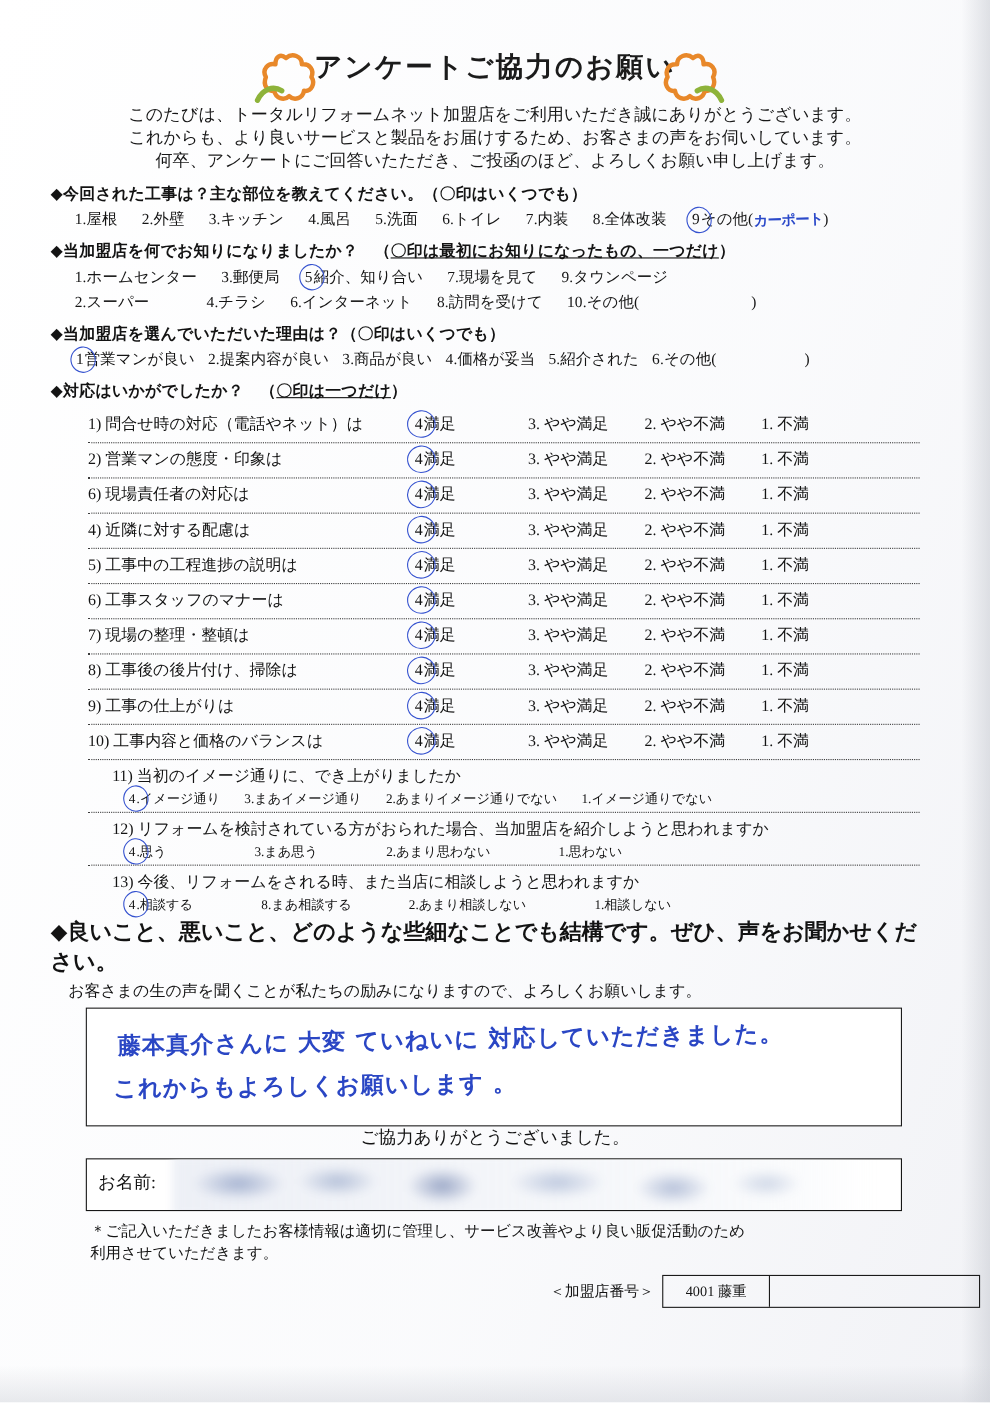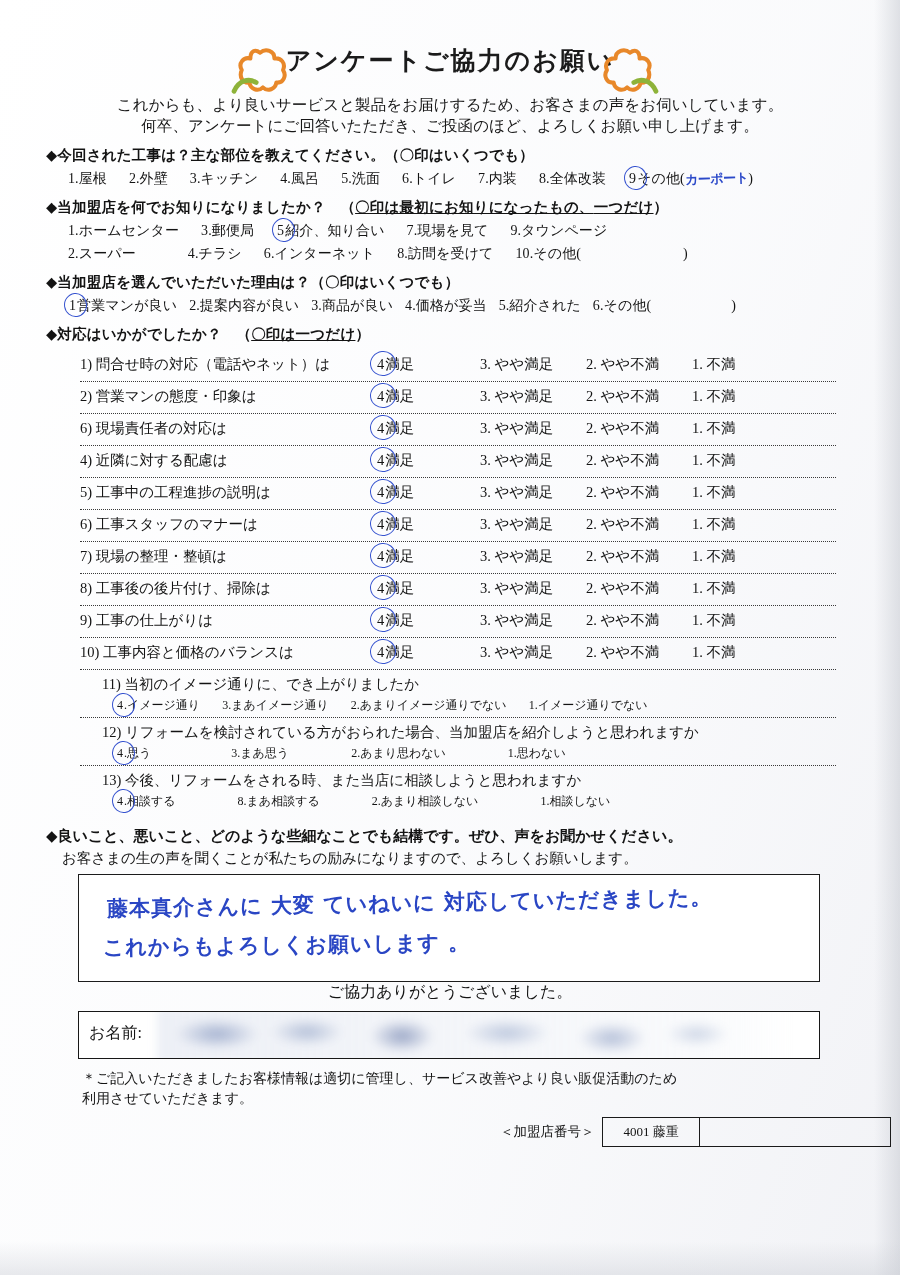--- a/index.html
+++ b/index.html
@@ -175,22 +175,21 @@
     padding-left: 36px;
     white-space: nowrap;
     margin-top: 3px;
     color:#131313;
   }
 
   
   .free-head {
     font-family: "DejaVu Sans", "Liberation Sans", sans-serif;
     font-weight: 700;
-    font-size: 15px;
-    margin-top: 14px;
+    font-size: 20px;
     color:#131313;
   }
   .free-sub {
     font-size: 14.5px;
     padding-left: 16px;
     margin-top: 3px;
     color:#131313;
   }
   .comment-box {
     margin-top: 6px;
@@ -314,20 +313,21 @@
             <path d="M30 7 C36 2 45 5 45 13 C52 12 57 18 54 25 C58 31 54 39 47 38
                      C46 45 38 48 33 43 C28 48 20 45 19 38 C12 39 8 32 11 25
                      C7 18 13 11 20 13 C20 5 25 3 30 7 Z"></path>
           </g>
           <path d="M3 47 C8 36 18 33 26 38" fill="none" stroke="#8EB33A" stroke-width="5" stroke-linecap="round"></path>
         </svg>
       </span>
     </div>
 
     <div class="lede">
+      <div>このたびは、トータルリフォームネット加盟店をご利用いただき誠にありがとうございます。</div>
       <div>これからも、より良いサービスと製品をお届けするため、お客さまの声をお伺いしています。</div>
       <div>何卒、アンケートにご回答いたただき、ご投函のほど、よろしくお願い申し上げます。</div>
     </div>
 
     <div class="q-head">◆今回された工事は？主な部位を教えてください。（〇印はいくつでも）</div>
     <div class="opts">
       <span class="opt">1.屋根</span><span class="gap-m"></span><span class="opt">2.外壁</span><span class="gap-m"></span><span class="opt">3.キッチン</span><span class="gap-m"></span><span class="opt">4.風呂</span><span class="gap-m"></span><span class="opt">5.洗面</span><span class="gap-m"></span><span class="opt">6.トイレ</span><span class="gap-m"></span><span class="opt">7.内装</span><span class="gap-m"></span><span class="opt">8.全体改装</span><span class="gap-m"></span><span class="circled tight">9</span><span>その他(</span><span class="ink">カーポート</span><span>)</span>
     </div>
 
     <div class="q-head">

